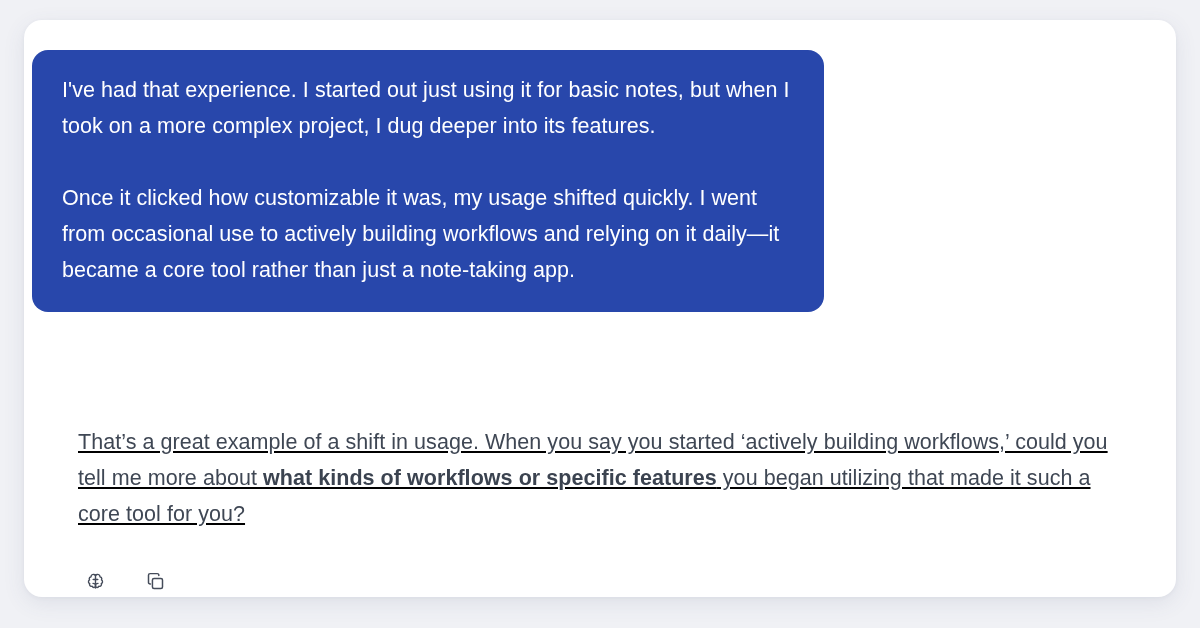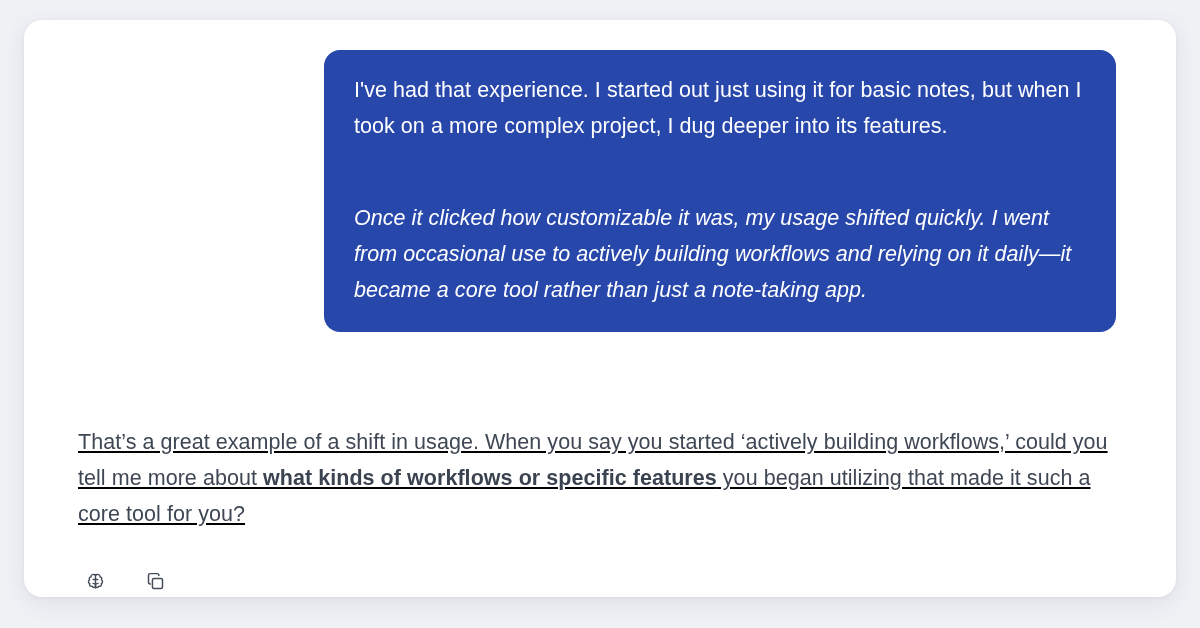--- a/index.html
+++ b/index.html
@@ -26,46 +26,45 @@
     border-radius: 18px;
     box-shadow: 0 6px 22px rgba(70, 80, 120, 0.10),
                 0 1px 4px rgba(70, 80, 120, 0.06);
     box-sizing: border-box;
     overflow: hidden;
   }
 
   
   .user-row {
     position: absolute;
-    left: 0;
+    left: 8px;
     top: 30px;
     width: 100%;
     display: flex;
-    justify-content: flex-end;
+    justify-content: flex-start;
     padding-right: 60px;
     box-sizing: border-box;
   }
   .user-bubble {
     background: #2847ab;
     border-radius: 16px;
     padding: 22px 30px 24px 30px;
     box-sizing: border-box;
     width: 792px;
   }
   .user-bubble p {
     margin: 0;
     color: #ffffff;
     font-size: 21.5px;
     line-height: 36px;
     letter-spacing: 0.05px;
     font-weight: 400;
   }
   .user-bubble p.second {
-    margin-top: 56px;
-    font-style: italic;
+    margin-top: 36px;
   }
 
   
   .assistant-block {
     position: absolute;
     left: 54px;
     top: 404px;
     width: 1040px;
     text-decoration: underline;
   }

